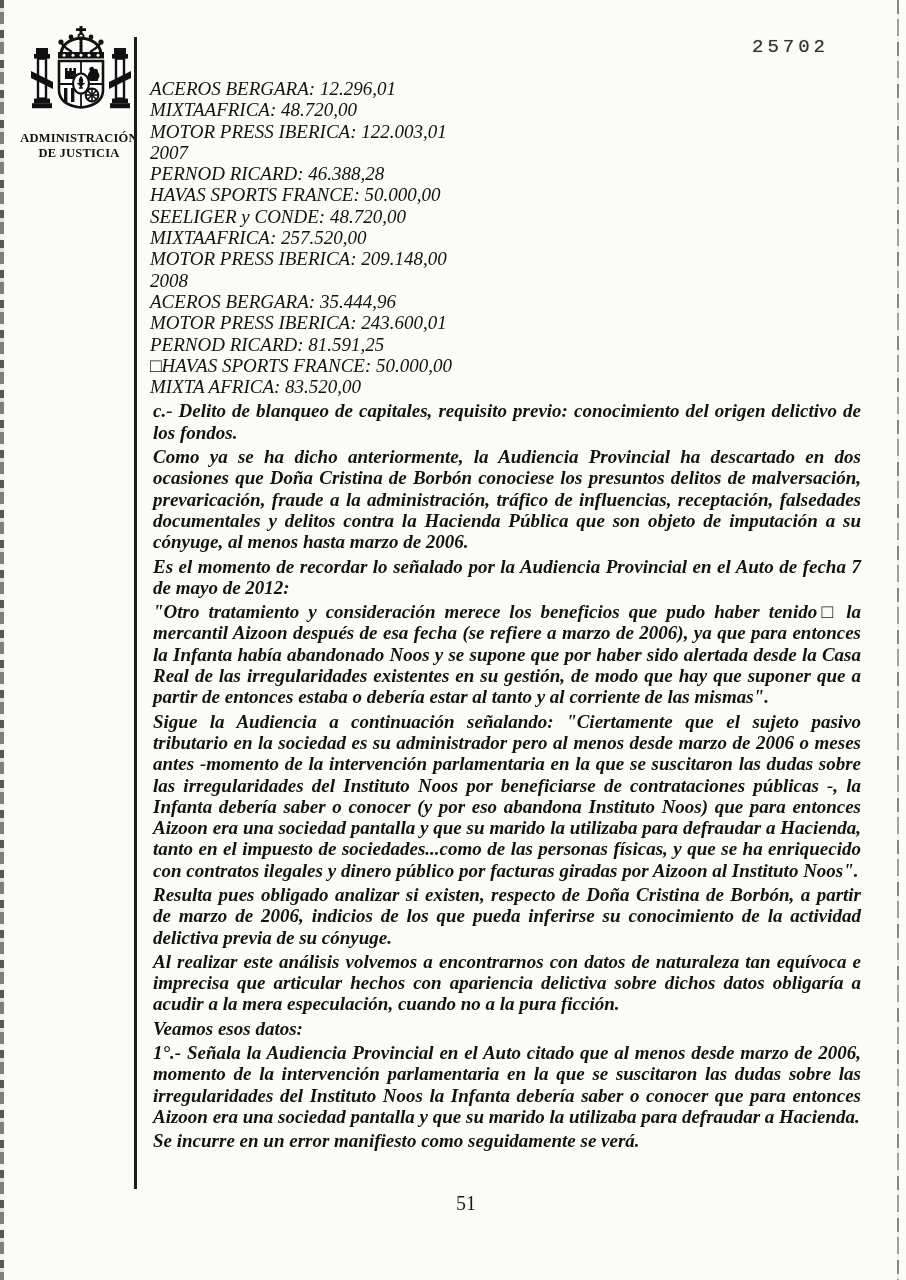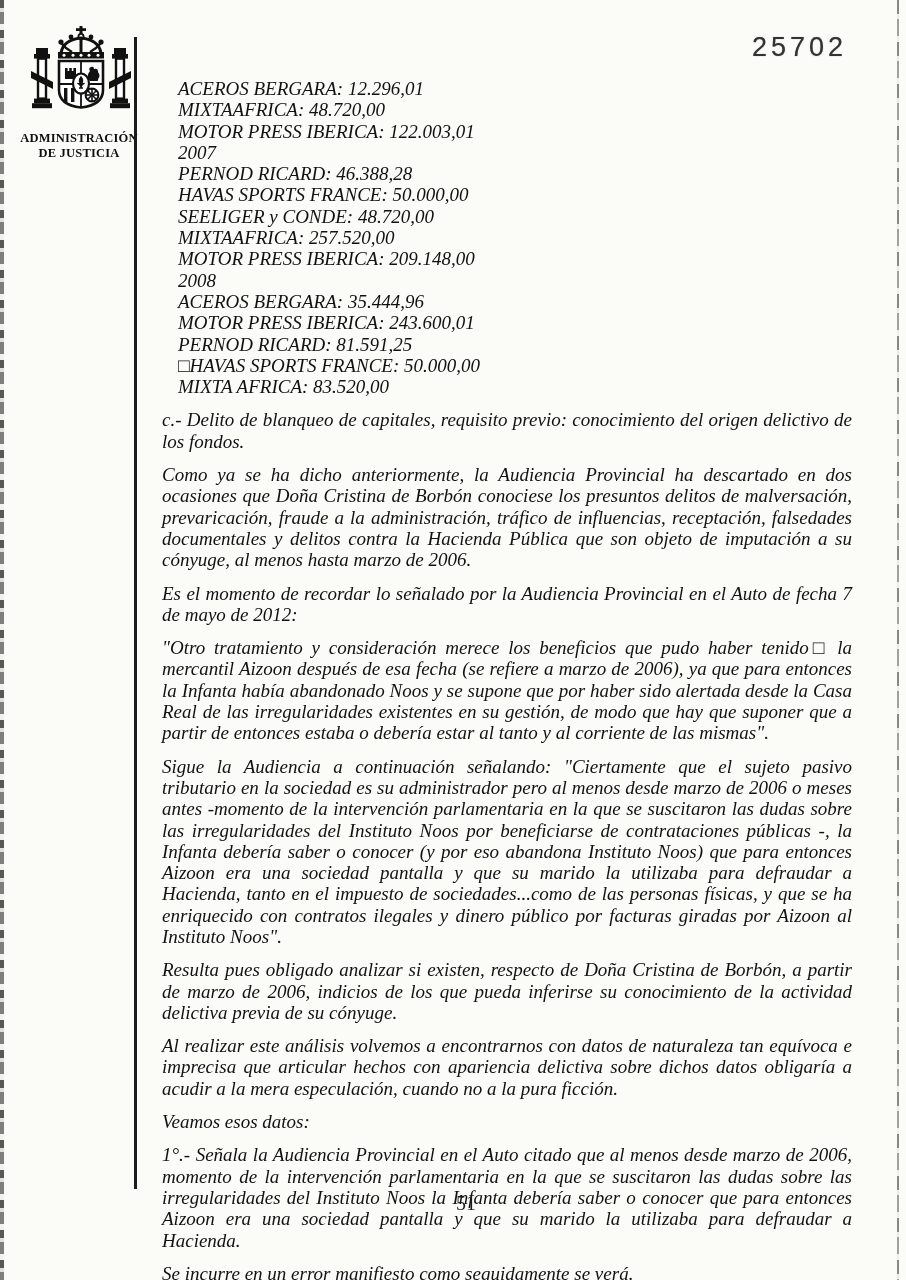--- a/index.html
+++ b/index.html
@@ -22,22 +22,22 @@
   .edge-artifact-right{
     position:absolute;left:897px;top:0;width:2px;height:1280px;
     background:repeating-linear-gradient(180deg,
       rgba(30,30,30,.7) 0 14px, rgba(30,30,30,.1) 14px 19px,
       rgba(30,30,30,.55) 19px 36px, rgba(30,30,30,.08) 36px 42px);
     opacity:.75;
   }
   
   .stamp{
     position:absolute;left:752px;top:34px;
-    font-family:Liberation Sans, sans-serif;
-    font-size:27px;line-height:27px;
+    font-family:Liberation Mono, monospace;
+    font-size:19px;line-height:27px;
     letter-spacing:4px;color:#333;
     text-shadow:0 0 1px rgba(60,60,60,.6);
   }
   
   .emblem{position:absolute;left:30px;top:26px;width:102px;height:106px;}
   .org-caption{
     position:absolute;left:14px;top:131px;width:130px;
     text-align:center;font-weight:bold;font-size:12.5px;line-height:14.5px;
     color:#101010;letter-spacing:.2px;
   }
@@ -45,22 +45,22 @@
   .rule{
     position:absolute;left:134px;top:37px;width:3px;height:1152px;
     background:#1c1c1c;
   }
   
   .content{
     position:absolute;left:150px;top:78px;width:714px;
     font-style:italic;font-size:19px;line-height:21.3px;
     color:#121212;
   }
-  .ledger div{white-space:nowrap;margin-left:28px;}
-  .paragraphs p{margin:12px;text-align:justify;}
+  .ledger div{white-space:nowrap;}
+  .paragraphs p{margin:3px;text-align:justify;font-weight:bold;}
   .page-number{
     position:absolute;left:386px;top:1192px;width:160px;
     text-align:center;font-size:20px;font-style:normal;color:#1a1a1a;
   }
 </style>
 </head>
 <body>
 
 <div class="edge-artifact-left"></div>
 <div class="edge-artifact-right"></div>

